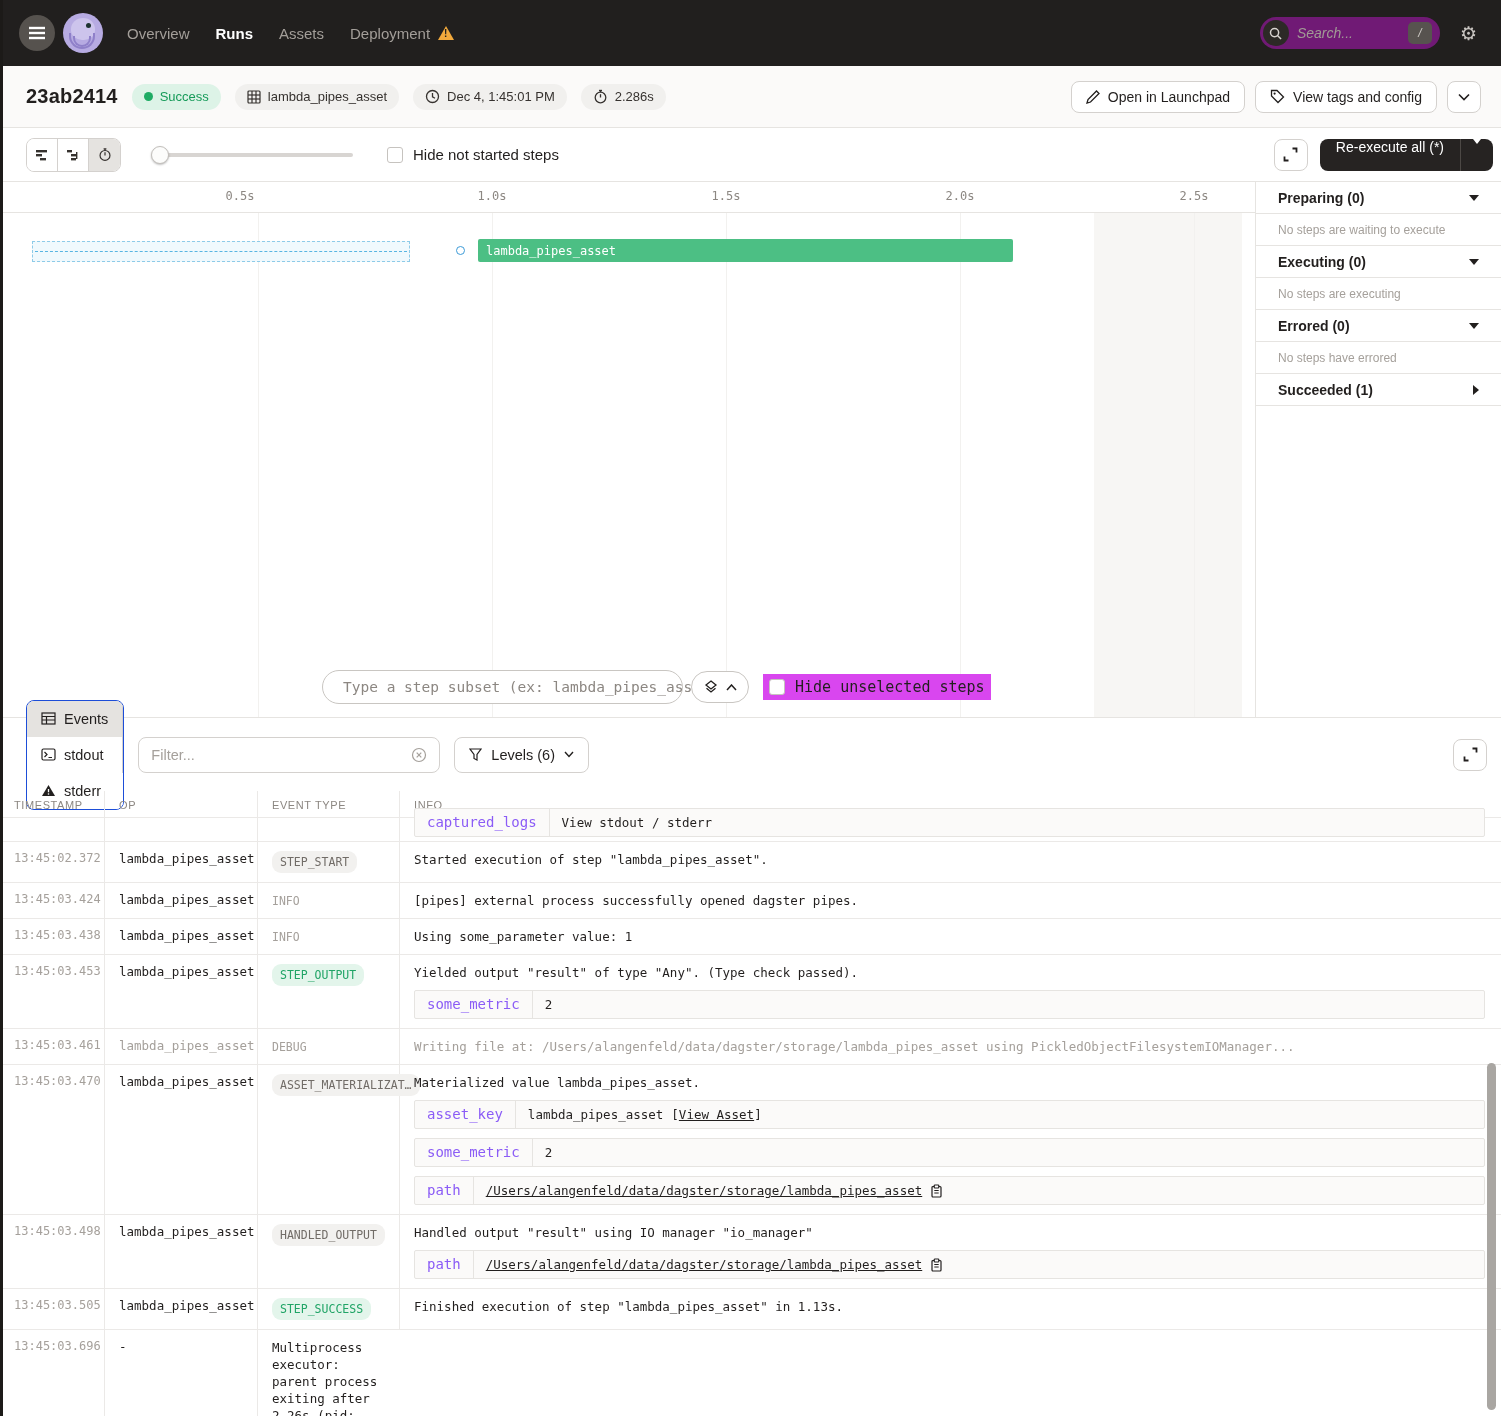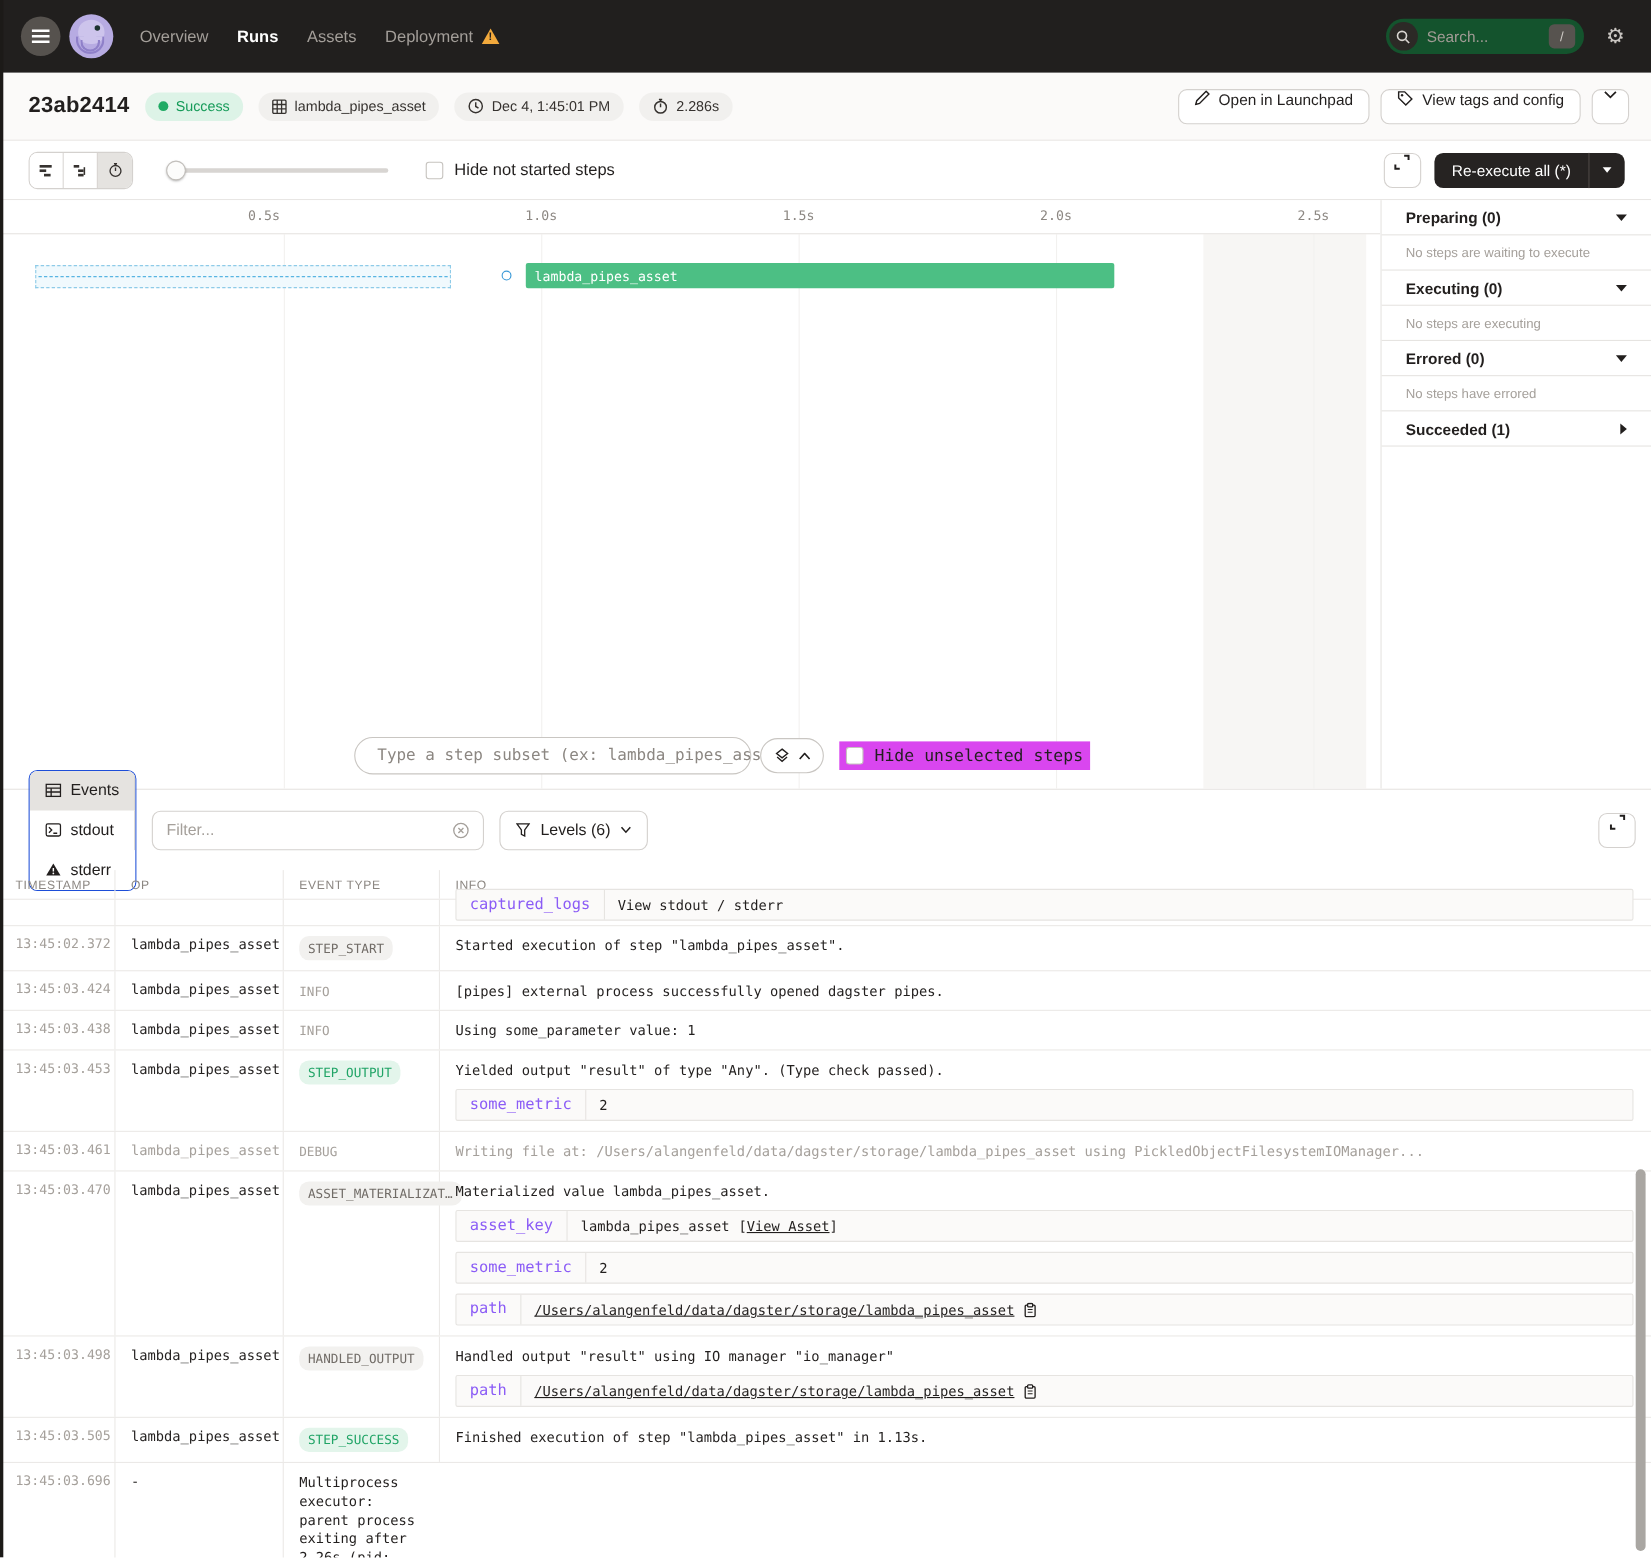--- a/index.html
+++ b/index.html
@@ -17,50 +17,50 @@
   .logo-wrap .eye { position:absolute; left:23px; top:10px; width:5px; height:5px; border-radius:50%; background:#1e3330; }
   .logo-wrap .tent { position:absolute; left:6px; top:20px; width:26px; height:16px; border:2px solid #8f80c9; border-top:none; border-radius:0 0 20px 20px; }
   .logo-wrap .tent2 { position:absolute; left:10px; top:23px; width:18px; height:11px; border:2px solid #8f80c9; border-top:none; border-radius:0 0 14px 14px; }
   .nav-items { display:flex; align-items:center; gap:26px; margin-left:24px; }
   .nav-item { font-size:15px; color:#a39e99; cursor:pointer; }
   .nav-item.active { color:#ffffff; font-weight:700; }
   .nav-deploy { display:flex; align-items:center; gap:8px;text-align:center; }
   .warn-tri { width:0; height:0; border-left:8px solid transparent; border-right:8px solid transparent; border-bottom:14px solid #f2a93c; position:relative; }
   .warn-tri:after { content:"!"; position:absolute; left:-2px; top:2px; font-size:10px; font-weight:700; color:#211f1e; }
   #topnav .spacer { flex:1; }
-  .search-pill { width:180px; height:32px; border-radius:16px; background:#14532d; display:flex; align-items:center; margin-right:20px; cursor:text; }
+  .search-pill { width:180px; height:32px; border-radius:16px; background:#701a75; display:flex; align-items:center; margin-right:20px; cursor:text;font-style:italic; }
   .search-zoom { width:26px; height:26px; margin-left:3px; border-radius:50%; background:#2c2926; display:flex; align-items:center; justify-content:center; }
   .search-pill .ph { color:#a19b95; font-size:14px; margin-left:8px; flex:1; }
   .slash-badge { width:24px; height:22px; border-radius:5px; background:#57534f; color:#cfcbc6; font-size:12px; display:flex; align-items:center; justify-content:center; margin-right:8px; }
   .gear { color:#c9c5c1; font-size:19px; margin-right:24px; cursor:pointer; }
 
   
   #run-header { position:absolute; left:0; top:66px; width:1501px; height:62px; background:#fbfaf9; border-bottom:1px solid #e6e4e1; display:flex; align-items:center; }
   #run-id { font-size:20px; font-weight:600; margin-left:26px; letter-spacing:.2px; }
   .badge { height:26px; border-radius:13px; display:flex; align-items:center; gap:7px; padding:0 12px; font-size:13px; margin-left:14px; }
   .badge.success { background:#ddf3e7; color:#169b59; }
   .badge.gray { background:#f1f0ee; color:#36322f; }
   .dot { width:9px; height:9px; border-radius:50%; background:#1fab64; }
   .hdr-right { margin-left:auto; margin-right:20px; display:flex; align-items:center; gap:10px; }
-  .btn { height:32px; border:1px solid #d4d1ce; border-radius:8px; background:#fff; display:flex; align-items:flex-start; gap:8px; padding:0 14px; font-size:14px; color:#221f1e; cursor:pointer; }
+  .btn { height:32px; border:1px solid #d4d1ce; border-radius:8px; background:#fff; display:flex; align-items:center; gap:8px; padding:0 14px; font-size:14px; color:#221f1e; cursor:pointer; }
   .btn.icon-only { width:34px; padding:0; justify-content:center; }
 
   
   #gantt-toolbar { position:absolute; left:0; top:128px; width:1501px; height:54px; background:#fff; border-bottom:1px solid #e6e4e1; display:flex; align-items:center; }
   .seg-group { display:flex; margin-left:26px; border:1px solid #d4d1ce; border-radius:8px; overflow:hidden; }
   .seg { width:31px; height:32px; display:flex; align-items:center; justify-content:center; background:#fff; border-right:1px solid #d4d1ce; cursor:pointer; color:#36322f; }
   .seg:last-child { border-right:none; }
   .seg.active { background:#e5e3e0; }
   .slider { position:relative; width:200px; height:4px; background:#d8d5d2; border-radius:2px; margin-left:32px; }
   .slider-thumb { position:absolute; left:-2px; top:-7px; width:18px; height:18px; border-radius:50%; background:#fcfcfb; border:1px solid #c2bfbb; box-shadow:0 1px 2px rgba(0,0,0,.25); cursor:grab; }
   .chk-row { display:flex; align-items:center; gap:10px; margin-left:34px; cursor:pointer; }
   .checkbox { width:16px; height:16px; border:1.5px solid #c6c3bf; border-radius:3px; background:#fff; }
   .chk-label { font-size:15px; }
   #gantt-toolbar .spacer { flex:1; }
-  .reexec { height:32px; background:#262322; color:#fff; border-radius:8px; display:flex; align-items:center; margin-right:24px; cursor:pointer; }
+  .reexec { height:32px; background:#262322; color:#fff; border-radius:8px; display:flex; align-items:flex-start; margin-right:8px; cursor:pointer; }
   .reexec .main { padding:0 16px; font-size:14px; }
   .reexec .sep { width:1px; height:32px; background:#4c4845; }
   .reexec .caret-part { width:32px; display:flex; align-items:center; justify-content:center; }
   .caret-down-w { width:0; height:0; border-left:4px solid transparent; border-right:4px solid transparent; border-top:5px solid #fff; }
 
   
   #gantt { position:absolute; left:0; top:182px; width:1255px; height:535px; background:#fff; overflow:hidden; }
   #gantt-axis { position:absolute; left:0; top:0; width:1255px; height:31px; border-bottom:1px solid #e6e4e1; }
   .tick-label { position:absolute; top:7px; transform:translateX(-50%); font-size:12px; color:#8c8782; }
   .grid-line { position:absolute; top:31px; bottom:0; width:1px; background:#f2f1ef; }

